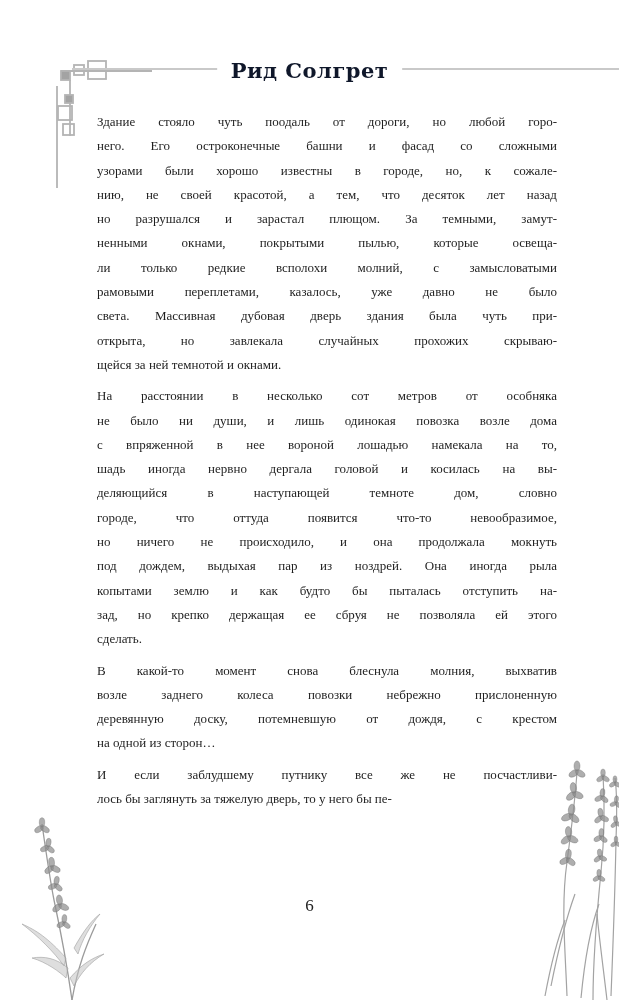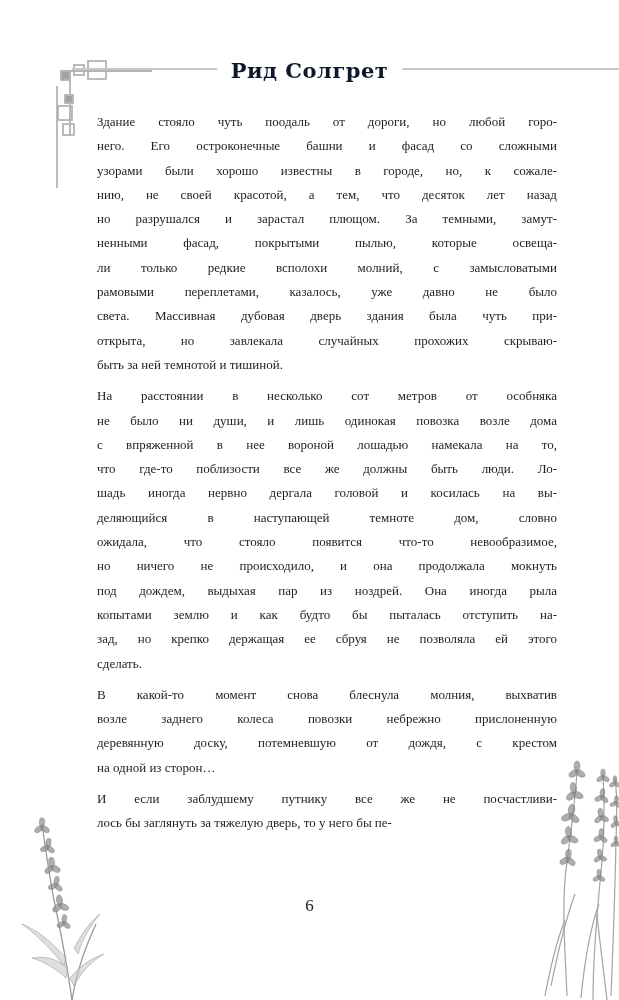--- a/index.html
+++ b/index.html
@@ -86,35 +86,34 @@
   <div class="running-title">Рид Солгрет</div>
   <div class="head-rule right"></div>
 
   <div class="body-text">
       <div class="para">
         <div class="line">Здание стояло чуть поодаль от дороги, но любой горо-</div>
         <div class="line">него. Его остроконечные башни и фасад со сложными</div>
         <div class="line">узорами были хорошо известны в городе, но, к сожале-</div>
         <div class="line">нию, не своей красотой, а тем, что десяток лет назад</div>
         <div class="line">но разрушался и зарастал плющом. За темными, замут-</div>
-        <div class="line">ненными фасад, покрытыми пылью, которые освеща-</div>
+        <div class="line">ненными окнами, покрытыми пылью, которые освеща-</div>
         <div class="line">ли только редкие всполохи молний, с замысловатыми</div>
         <div class="line">рамовыми переплетами, казалось, уже давно не было</div>
         <div class="line">света. Массивная дубовая дверь здания была чуть при-</div>
         <div class="line">открыта, но завлекала случайных прохожих скрываю-</div>
-        <div class="line last">быть за ней темнотой и тишиной.</div>
+        <div class="line last">щейся за ней темнотой и окнами.</div>
       </div>
       <div class="para">
         <div class="line">На расстоянии в несколько сот метров от особняка</div>
         <div class="line">не было ни души, и лишь одинокая повозка возле дома</div>
         <div class="line">с впряженной в нее вороной лошадью намекала на то,</div>
-        <div class="line">что где-то поблизости все же должны быть люди. Ло-</div>
         <div class="line">шадь иногда нервно дергала головой и косилась на вы-</div>
         <div class="line">деляющийся в наступающей темноте дом, словно</div>
-        <div class="line">ожидала, что стояло появится что-то невообразимое,</div>
+        <div class="line">городе, что оттуда появится что-то невообразимое,</div>
         <div class="line">но ничего не происходило, и она продолжала мокнуть</div>
         <div class="line">под дождем, выдыхая пар из ноздрей. Она иногда рыла</div>
         <div class="line">копытами землю и как будто бы пыталась отступить на-</div>
         <div class="line">зад, но крепко держащая ее сбруя не позволяла ей этого</div>
         <div class="line last">сделать.</div>
       </div>
       <div class="para">
         <div class="line">В какой-то момент снова блеснула молния, выхватив</div>
         <div class="line">возле заднего колеса повозки небрежно прислоненную</div>
         <div class="line">деревянную доску, потемневшую от дождя, с крестом</div>

